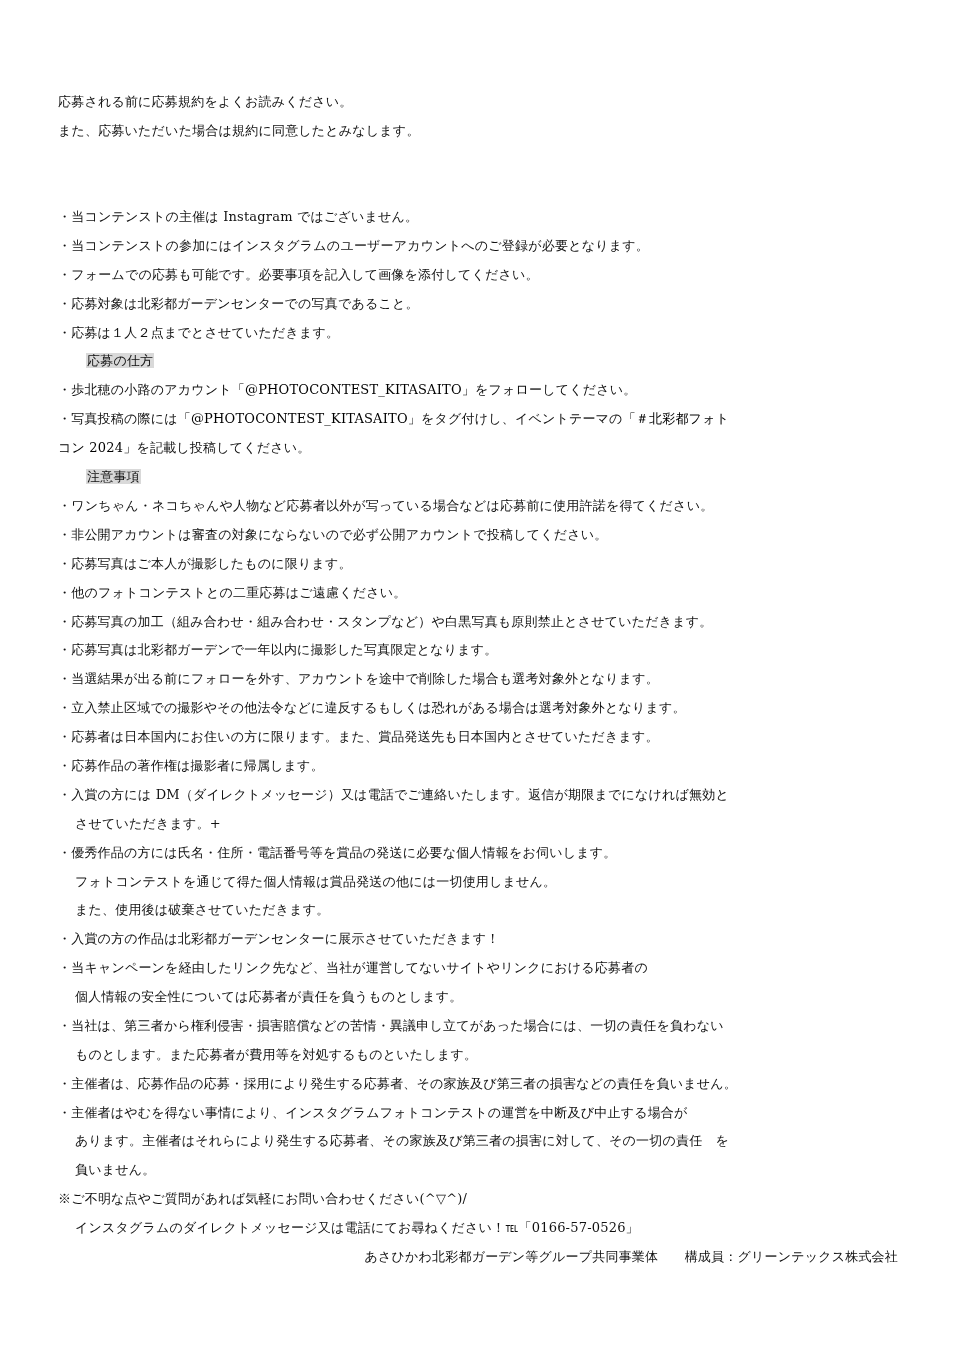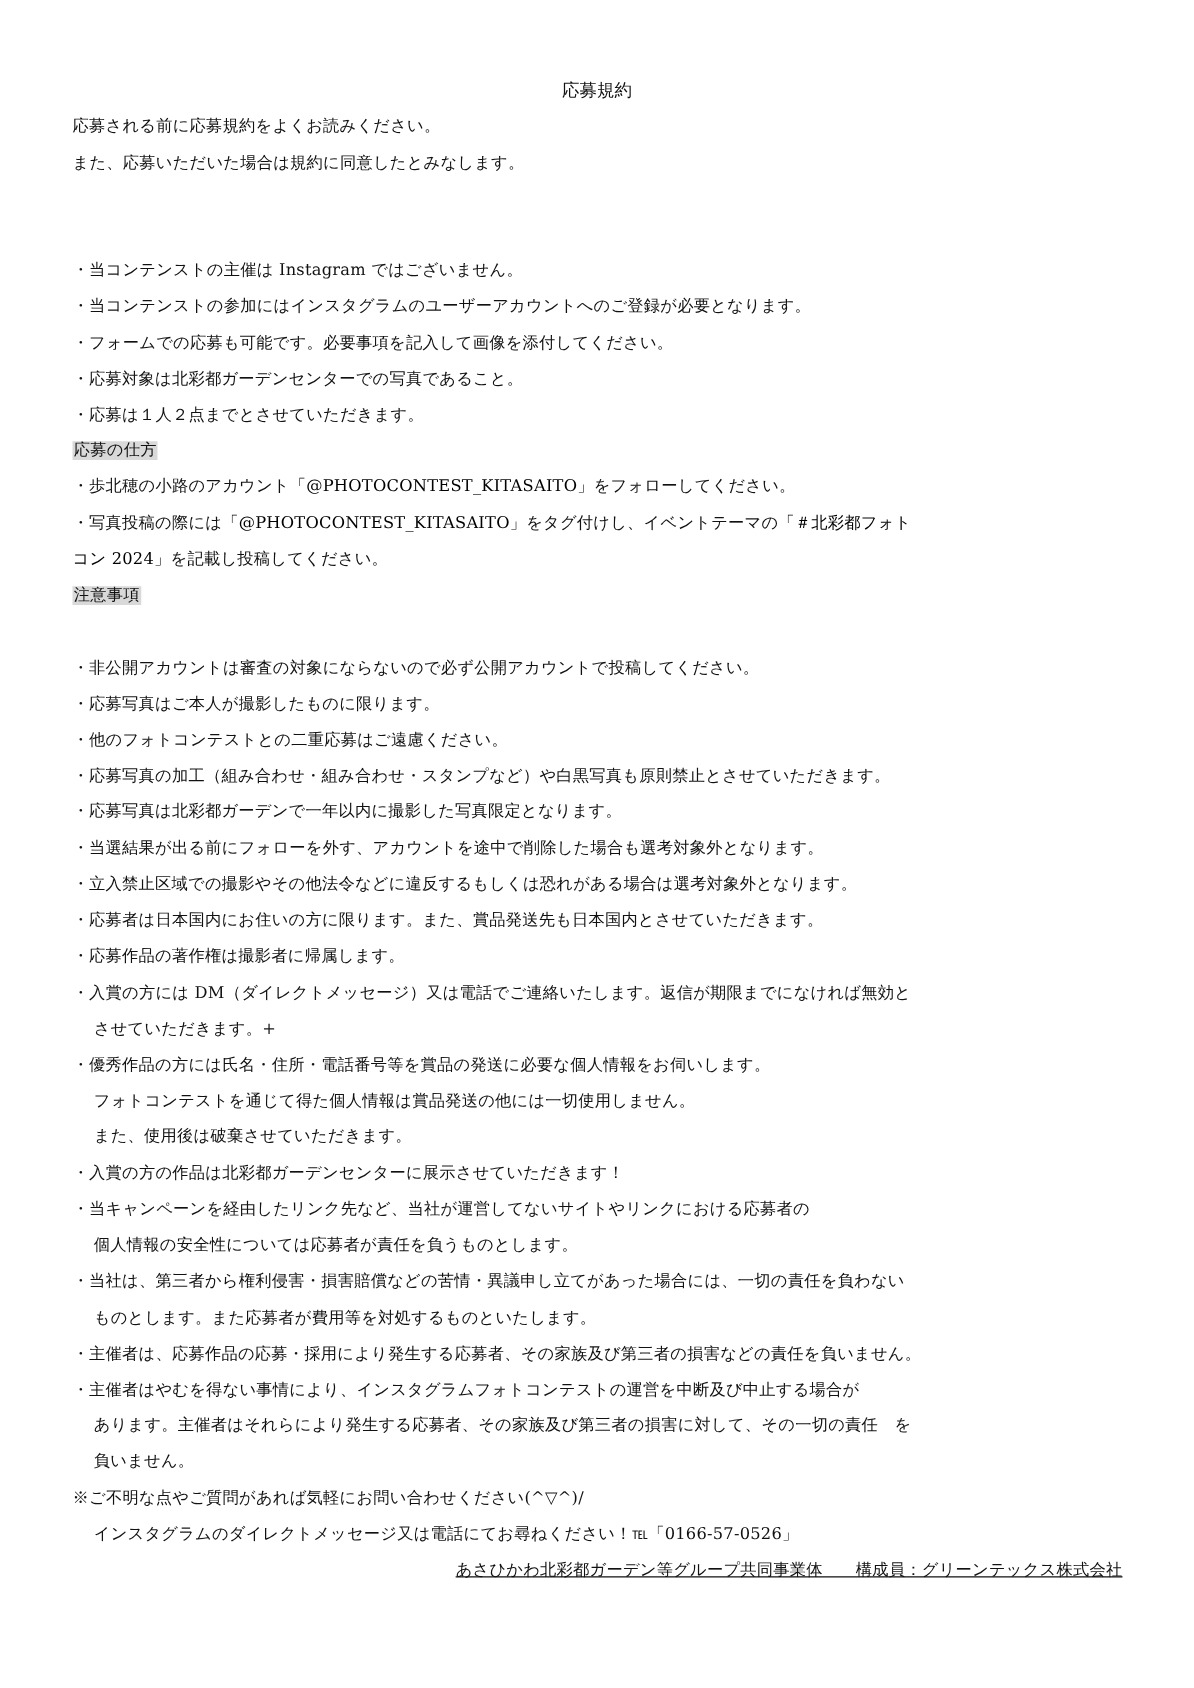--- a/index.html
+++ b/index.html
@@ -12,28 +12,27 @@
     .title {
       position: absolute; left: 0; width: 955px; top: 63px;
       text-align: center; font-size: 14px; line-height: 20px;
     }
     .line {
       position: absolute; left: 58px; font-size: 13px; line-height: 20px;
       white-space: nowrap; letter-spacing: 0.2px;
     }
     .indent { left: 75px; }
     .red { color: #000000; }
-    .hl { background: #d9d9d9; padding: 0 1px; }
-    .right { left: auto; right: 57px; text-decoration: underline; }
+    .hl { background: #d9d9d9; padding: 0 1px; margin-left: 28px; }
+    .right { left: auto; right: 57px; }
   </style>
 </head>
 <body>
 
 <div class="page">
-  <div class="title">応募規約</div>
 
   <div class="line" style="top:92px">応募される前に応募規約をよくお読みください。</div>
   <div class="line" style="top:121px">また、応募いただいた場合は規約に同意したとみなします。</div>
 
   <div class="line" style="top:207px">・当コンテンストの主催は Instagram ではございません。</div>
   <div class="line" style="top:236px">・当コンテンストの参加にはインスタグラムのユーザーアカウントへのご登録が必要となります。</div>
   <div class="line" style="top:265px">・フォームでの応募も可能です。必要事項を記入して画像を添付してください。</div>
   <div class="line" style="top:294px">・応募対象は北彩都ガーデンセンターでの写真であること。</div>
   <div class="line" style="top:323px">・応募は１人２点までとさせていただきます。</div>
 
@@ -47,20 +46,21 @@
     <span>・写真投稿の際には</span><span class="red">「@PHOTOCONTEST_KITASAITO」</span><span>をタグ付けし、イベントテーマの</span><span class="red">「＃北彩都フォト</span>
   </div>
   <div class="line" style="top:438px">
     <span class="red">コン 2024」</span><span>を記載し投稿してください。</span>
   </div>
 
   <div class="line" style="top:467px">
     <span class="hl">注意事項</span>
   </div>
 
+  <div class="line" style="top:496px">・ワンちゃん・ネコちゃんや人物など応募者以外が写っている場合などは応募前に使用許諾を得てください。</div>
   <div class="line" style="top:525px">・非公開アカウントは審査の対象にならないので必ず公開アカウントで投稿してください。</div>
   <div class="line" style="top:554px">・応募写真はご本人が撮影したものに限ります。</div>
   <div class="line" style="top:583px">・他のフォトコンテストとの二重応募はご遠慮ください。</div>
   <div class="line" style="top:612px">・応募写真の加工（組み合わせ・組み合わせ・スタンプなど）や白黒写真も原則禁止とさせていただきます。</div>
   <div class="line" style="top:640px">・応募写真は北彩都ガーデンで一年以内に撮影した写真限定となります。</div>
   <div class="line" style="top:669px">・当選結果が出る前にフォローを外す、アカウントを途中で削除した場合も選考対象外となります。</div>
   <div class="line" style="top:698px">・立入禁止区域での撮影やその他法令などに違反するもしくは恐れがある場合は選考対象外となります。</div>
   <div class="line" style="top:727px">・応募者は日本国内にお住いの方に限ります。また、賞品発送先も日本国内とさせていただきます。</div>
   <div class="line" style="top:756px">・応募作品の著作権は撮影者に帰属します。</div>
   <div class="line" style="top:785px">・入賞の方には DM（ダイレクトメッセージ）又は電話でご連絡いたします。返信が期限までになければ無効と</div>

